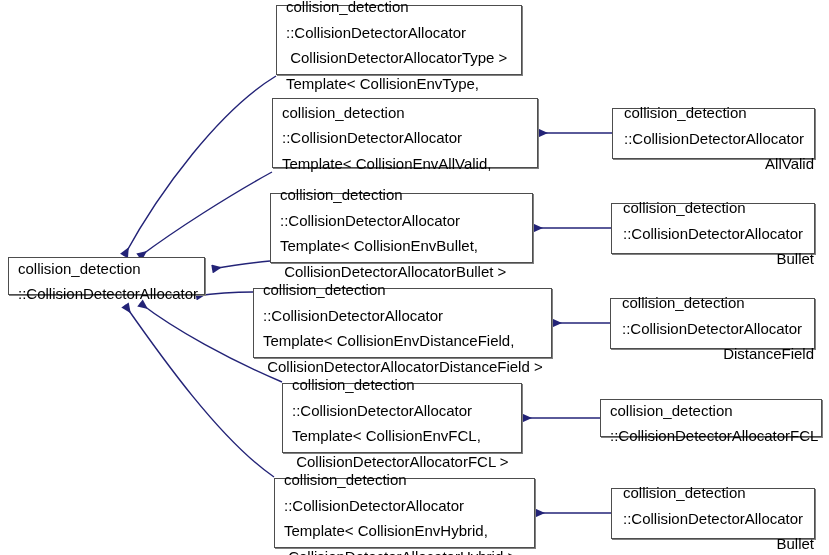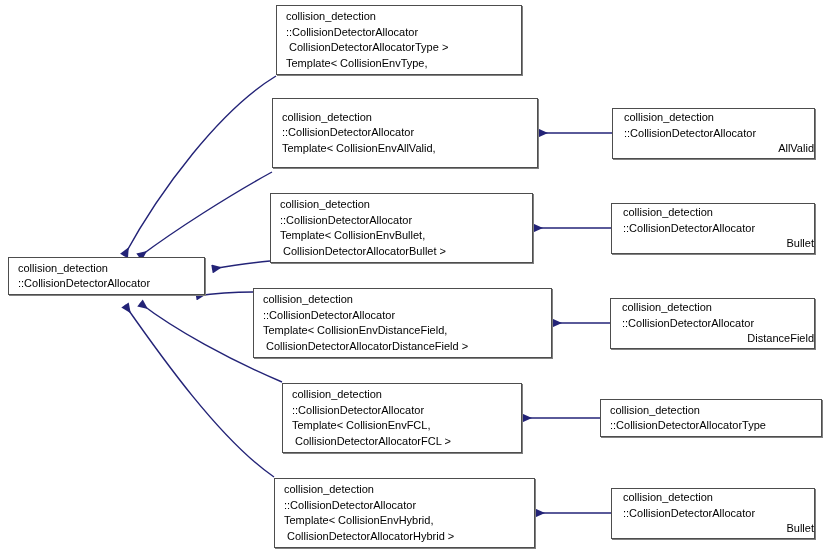--- a/index.html
+++ b/index.html
@@ -29,26 +29,27 @@
     box-sizing: border-box;
     background: #ffffff;
     border: 1px solid #4d4d4d;
     box-shadow: 1px 1px 0 0 #808080;
     display: flex;
     flex-direction: column;
     justify-content: center;
     z-index: 2;
   }
   .node .line {
-    font-size: 11px;
+    font-size: 15px;
     line-height: 15.5px;
     color: #000000;
     white-space: pre;
     padding-left: 9px;
     padding-right: 6px;
+    margin-top: 10px;
   }
   .node.center .line {
     padding-left: 0;
     padding-right: 0;
     text-align: right;
   }
   .node.center .line.lft {
     text-align: left;
     padding-left: 11px;
   }
@@ -141,21 +142,21 @@
   </div>
 
   <div class="node center" style="left:610px; top:298px; width:205px; height:51px;">
     <div class="line lft">collision_detection</div>
     <div class="line lft">::CollisionDetectorAllocator</div>
     <div class="line">DistanceField</div>
   </div>
 
   <div class="node" style="left:600px; top:399px; width:222px; height:38px;">
     <div class="line">collision_detection</div>
-    <div class="line">::CollisionDetectorAllocatorType</div>
+    <div class="line">::CollisionDetectorAllocatorFCL</div>
   </div>
 
   <div class="node center" style="left:611px; top:488px; width:204px; height:51px;">
     <div class="line lft">collision_detection</div>
     <div class="line lft">::CollisionDetectorAllocator</div>
     <div class="line">Bullet</div>
   </div>
 
 </div>
 

